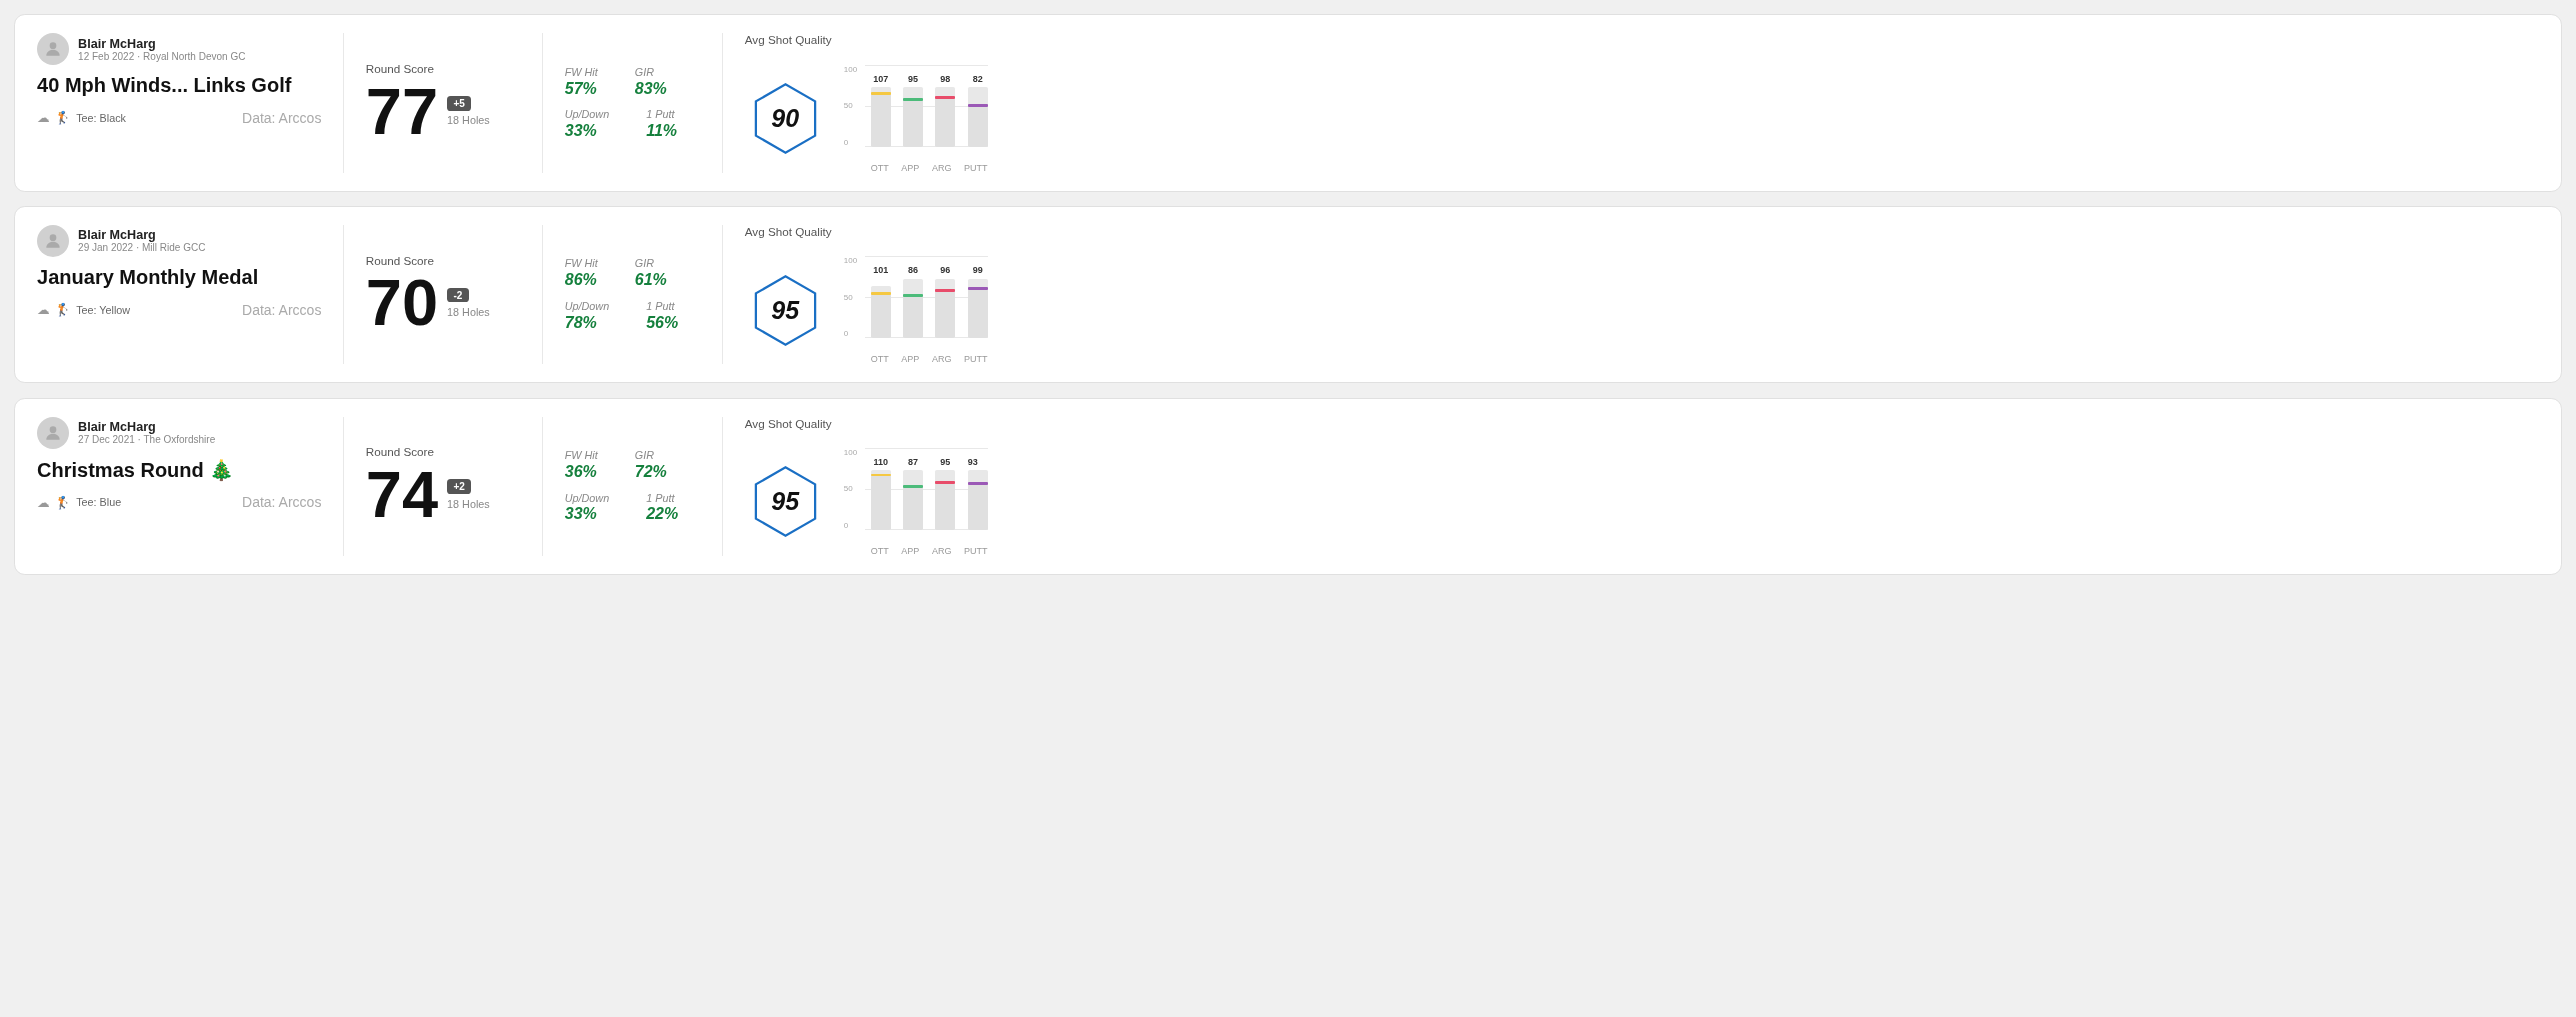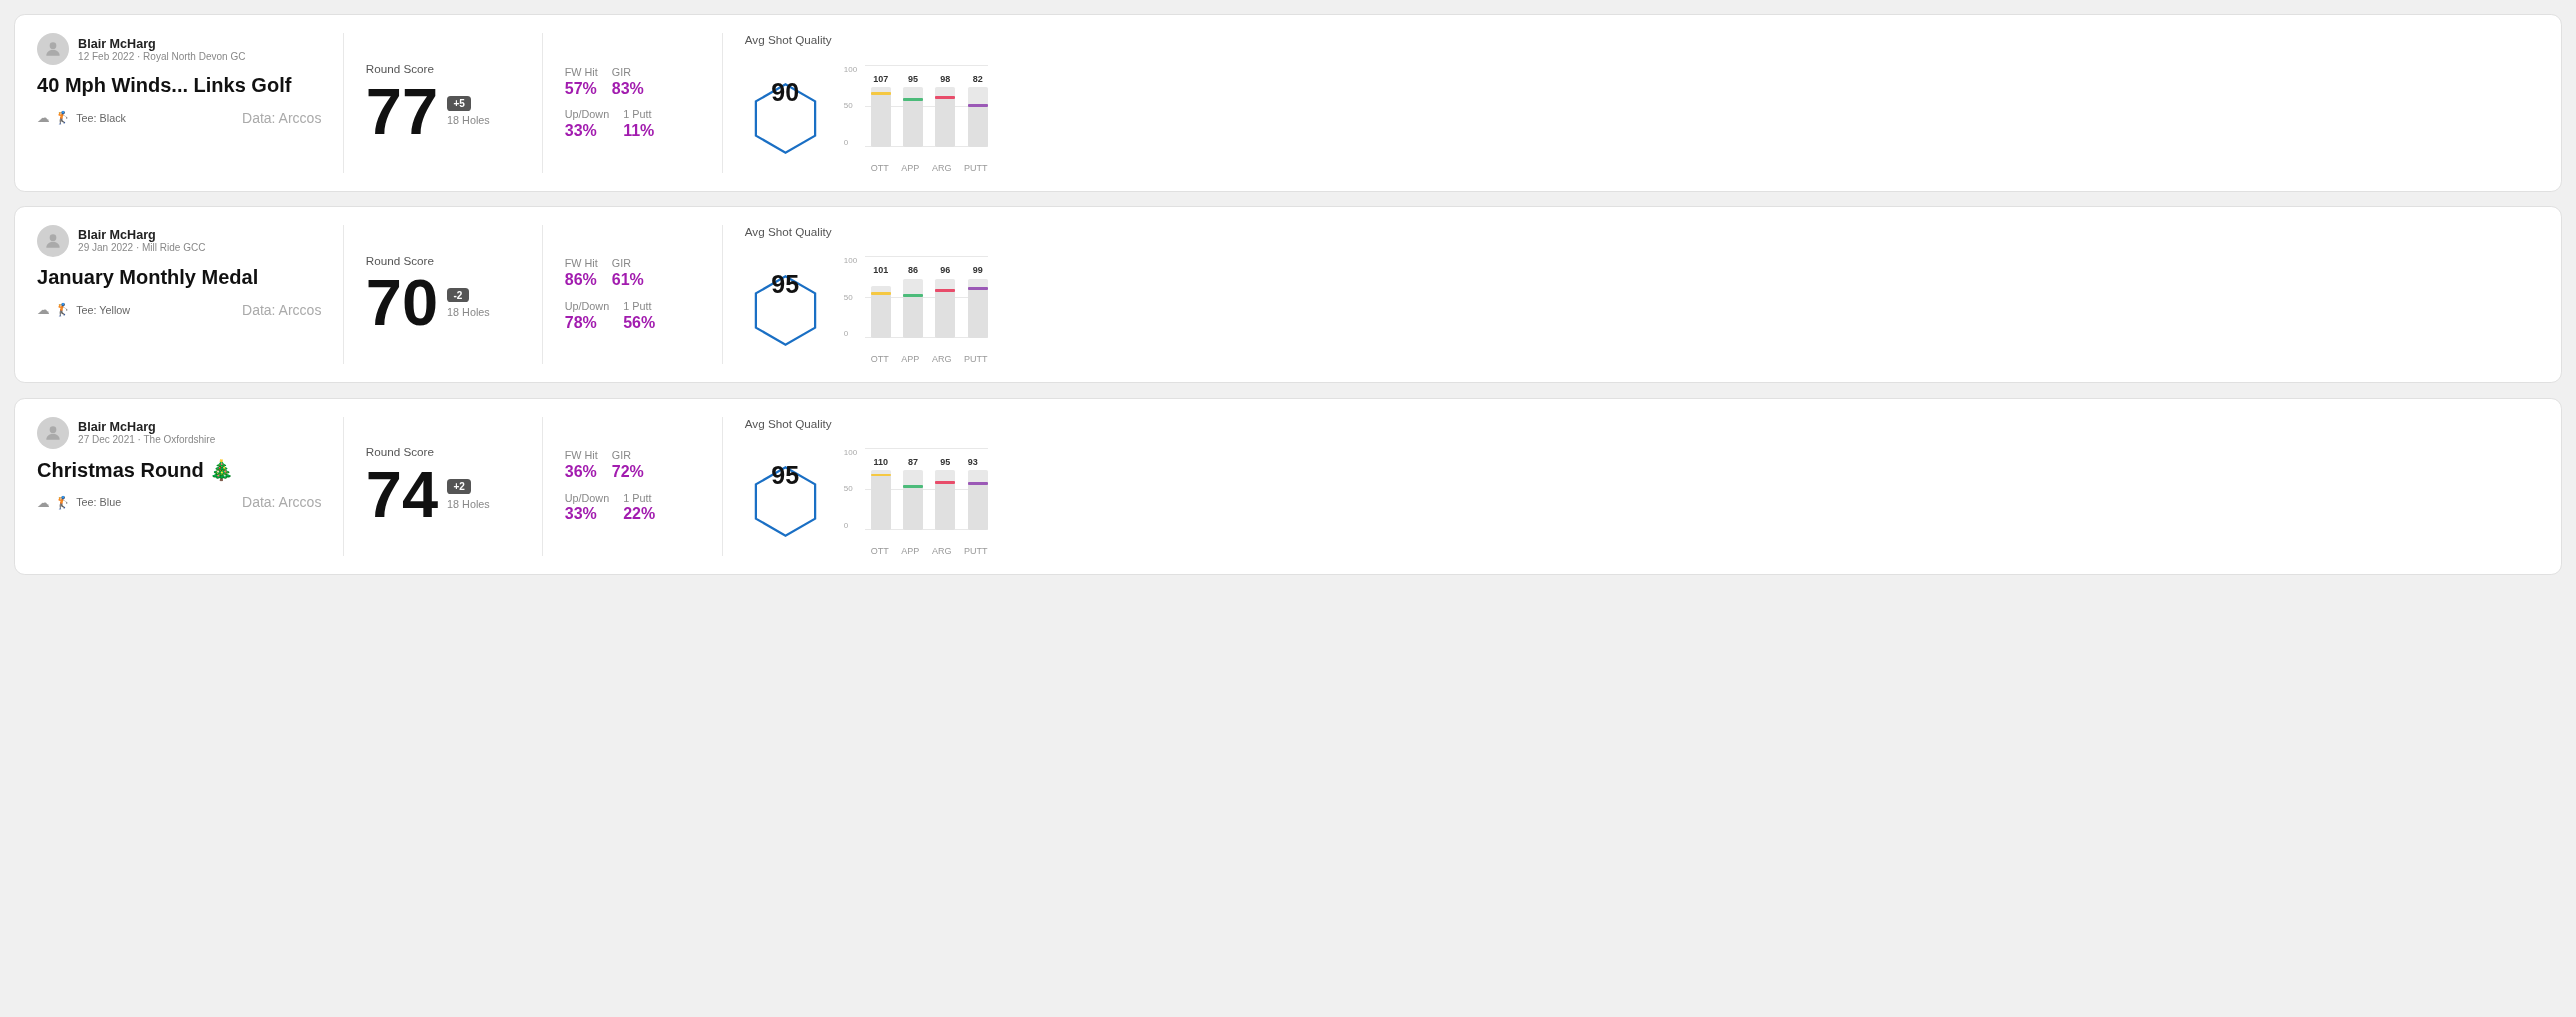--- a/index.html
+++ b/index.html
@@ -110,43 +110,44 @@
     .card-stats {
       width: 180px;
       flex-shrink: 0;
       padding: 0 21.7px;
       border-right: 0.9px solid #e8e8e8;
       display: flex;
       flex-direction: column;
       justify-content: center;
       gap: 10.8px;
     }
-    .stats-row { display: flex; gap: 14px; }
+    .stats-row { display: flex; gap: 37px; font-style: italic; }
     .stat-item { display: flex; flex-direction: column; }
     .stat-label { font-size: 10.8px; color: #888; margin-bottom: 1.8px; }
-    .stat-value { font-size: 16px; font-weight: 700; color: #a21caf; }
+    .stat-value { font-size: 16px; font-weight: 700; color: #15803d; }
 
     .card-quality {
       flex: 1;
       padding: 0 21.7px;
       display: flex;
       align-items: center;
       gap: 18px;
     }
     .quality-section { display: flex; flex-direction: column; align-items: center; gap: 11px; }
     .quality-label { font-size: 11.7px; color: #555; margin-bottom: 7.2px; align-self: flex-start; }
 
     .hexagon-container {
       width: 81px;
       height: 81px;
       position: relative;
       display: flex;
-      align-items: flex-start;
+      align-items: center;
       justify-content: center;
       flex-shrink: 0;
+      font-style: italic;
     }
     .hexagon-container svg {
       position: absolute;
       top: 0; left: 0;
       width: 100%; height: 100%;
     }
     .hex-score {
       font-size: 25px;
       font-weight: 700;
       color: #111;

